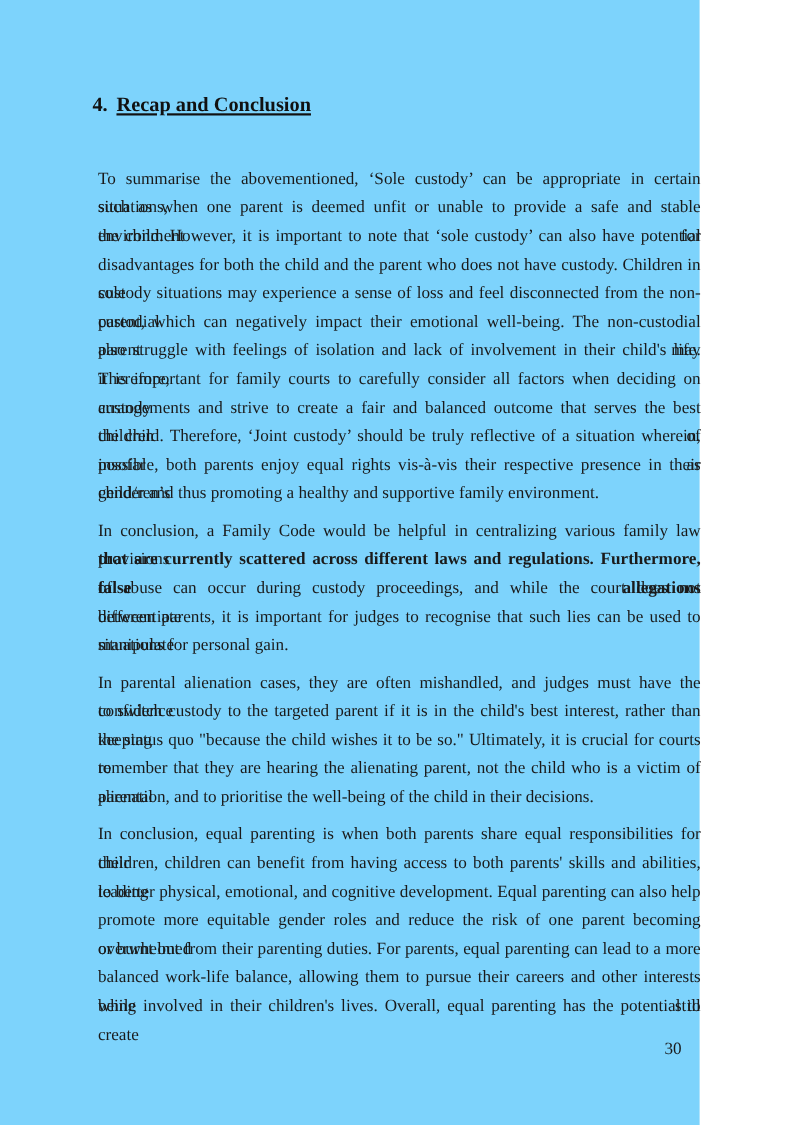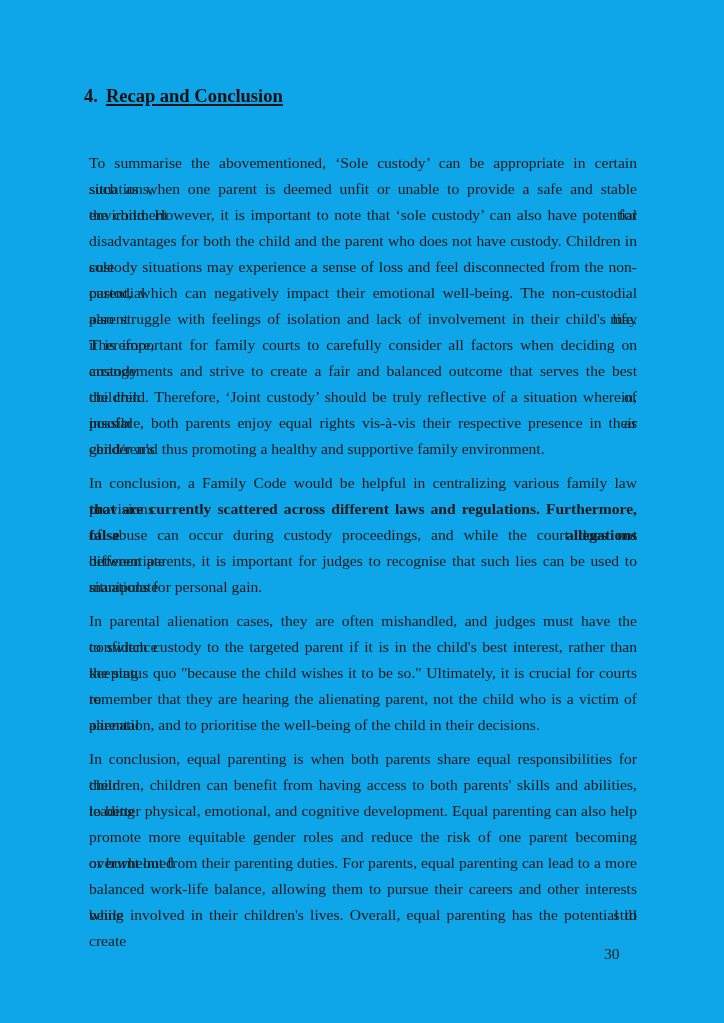--- a/index.html
+++ b/index.html
@@ -11,23 +11,23 @@
       width: 724px;
       height: 1023px;
       position: relative;
       overflow: hidden;
       font-family: "Liberation Serif", "DejaVu Serif", serif;
       color: #1a1a1a;
     }
     .page {
       position: absolute;
       left: 0; top: 0;
-      width: 724px;
+      width: 636px;
       height: 1023px;
-      background: #0ea5e9;
+      background: #7dd3fc;
     }
     .heading {
       position: absolute;
       left: 84px;
       top: 86px;
       font-size: 18.5px;
       font-weight: bold;
       color: #111;
       white-space: nowrap;
     }

